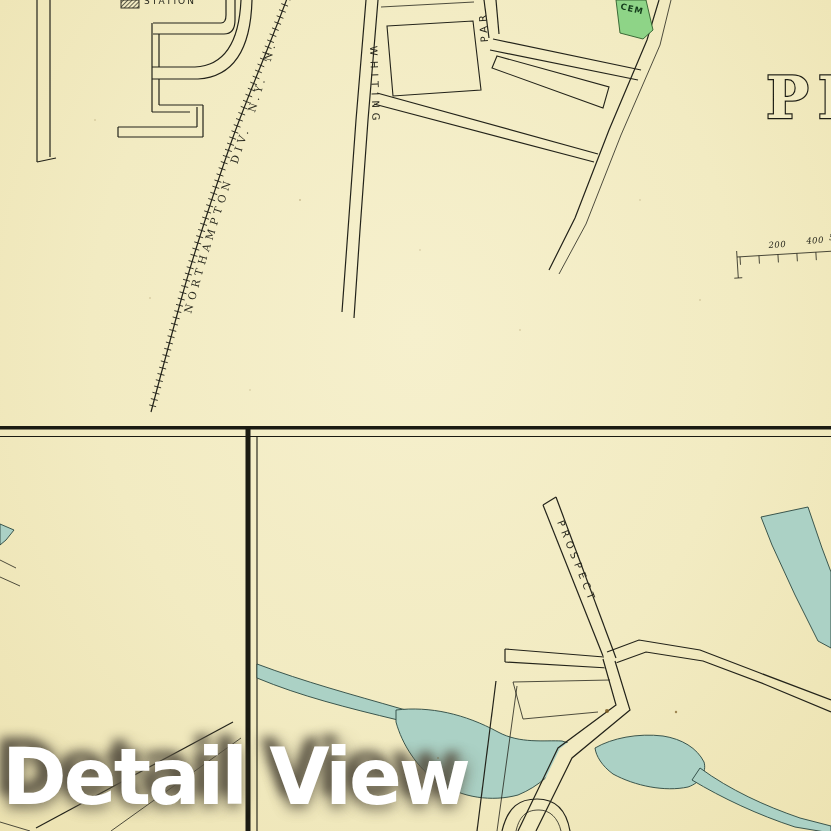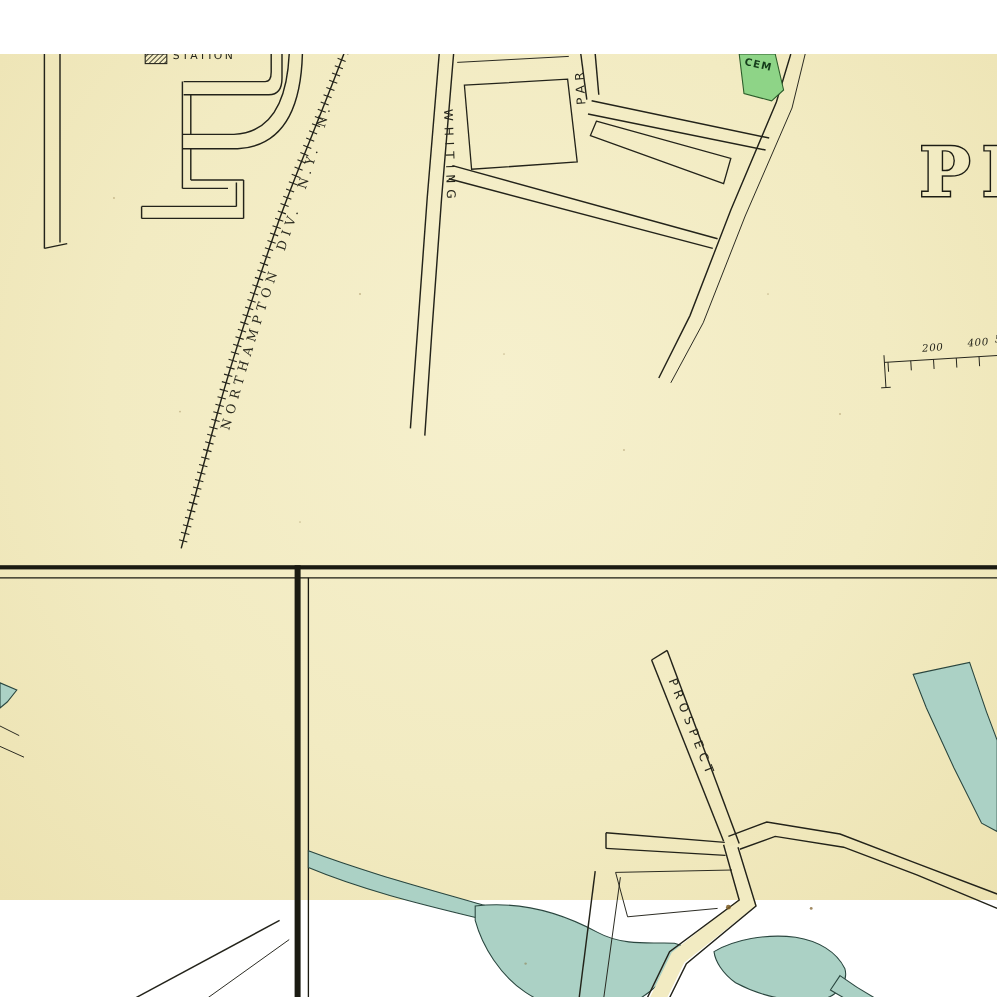--- a/index.html
+++ b/index.html
@@ -1,19 +1,19 @@
 <!DOCTYPE html>
 <html><head>
 <meta charset="utf-8">
 <style>
   html,body{margin:0;padding:0;}
   body{width:831px;height:831px;overflow:hidden;position:relative;
        font-family:"DejaVu Sans",sans-serif;}
-  #stage{position:absolute;inset:0;width:831px;height:705px;
-    background:radial-gradient(ellipse at 50% 40%, #f6f0cd 0%, #f2ebc2 55%, #ece2b1 100%);margin-top:45px;}
+  #stage{position:absolute;inset:0;width:831px;height:831px;
+    background:radial-gradient(ellipse at 50% 40%, #f6f0cd 0%, #f2ebc2 55%, #ece2b1 100%);}
   svg{position:absolute;left:0;top:0;}
   .road{stroke:#23231a;stroke-width:1.2;fill:none;stroke-linecap:butt;}
   .thin{stroke:#23231a;stroke-width:0.8;fill:none;}
   .blk{stroke:#23231a;stroke-width:1.1;fill:none;}
   .water{fill:#abd1c5;stroke:#2a463f;stroke-width:0.9;}
   .paperline{stroke:#f2ebc2;fill:none;}
   .maplabel{font-family:"DejaVu Sans",sans-serif;fill:#26261c;}
   .rrlabel{font-family:"DejaVu Serif",serif;fill:#2b2b20;font-size:10.5px;
            letter-spacing:4.5px;word-spacing:7px;}
   .scalelabel{font-family:"DejaVu Serif",serif;font-style:italic;font-size:8.5px;
@@ -260,13 +260,14 @@
       <path class="thin" d="M516,831 C 520,814 528,810 539,810 C 550,810 558,818 561,831"></path>
     </g>
     <g>
       <circle cx="607" cy="711" r="2" fill="#7a5a22" opacity="0.85"></circle>
       <circle cx="676" cy="712" r="1.2" fill="#7a5a22" opacity="0.7"></circle>
       <circle cx="438" cy="758" r="1" fill="#8a7340" opacity="0.5"></circle>
     </g>
   </g>
 </svg>
 
+<div id="watermark">Detail View</div>
 </div>
 
 </body></html>

